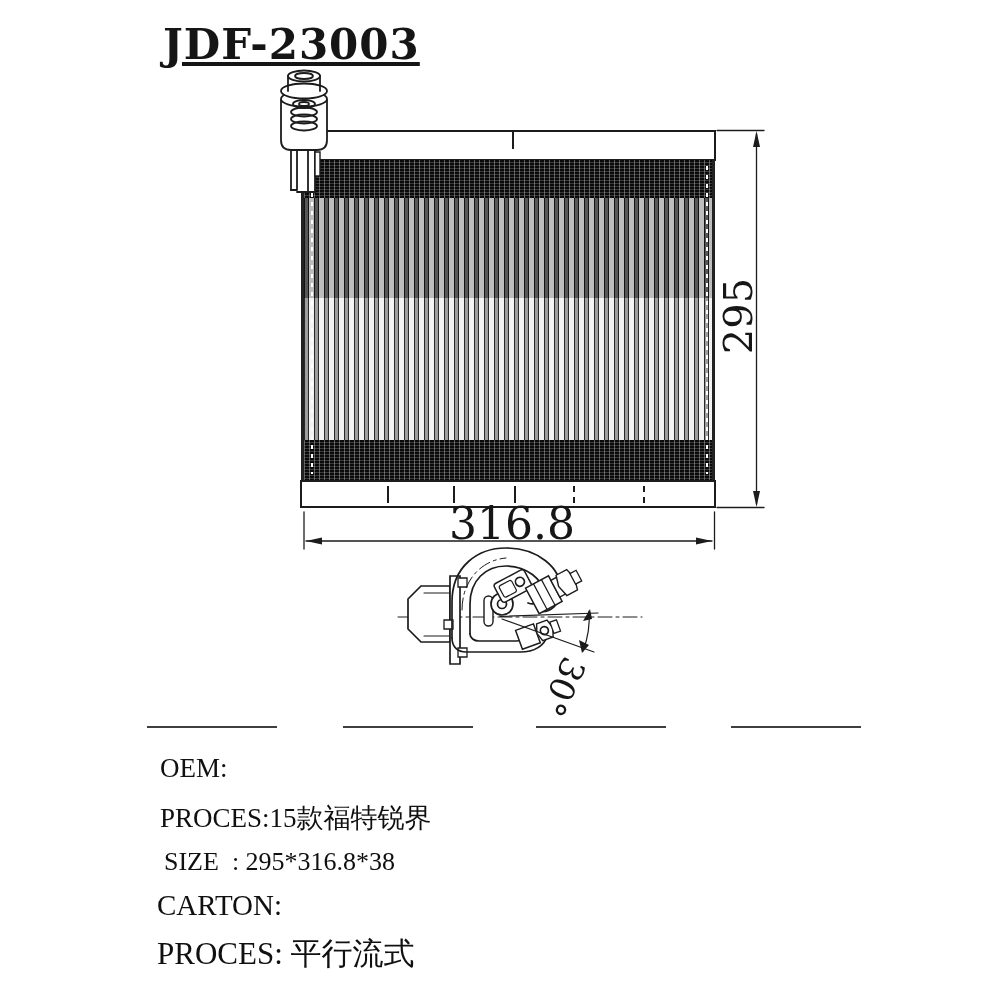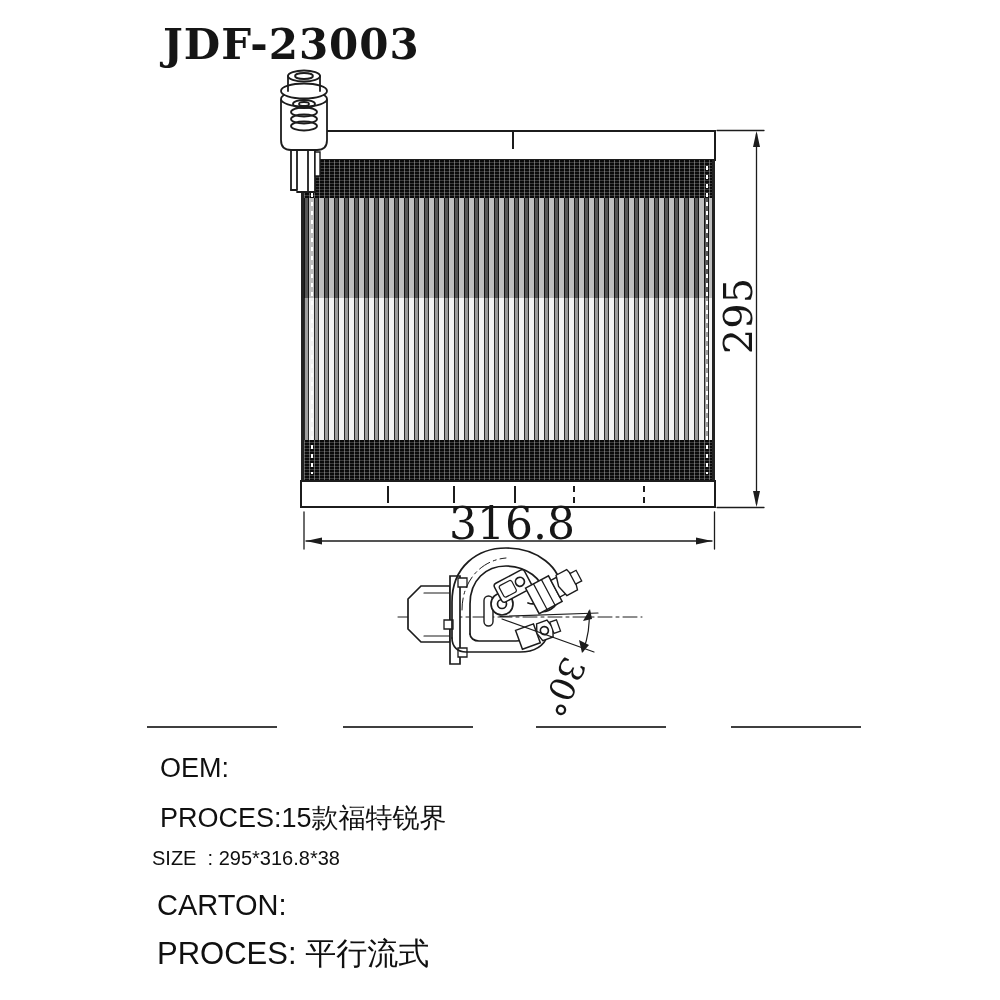--- a/index.html
+++ b/index.html
@@ -4,21 +4,21 @@
 <style>
   html,body{margin:0;padding:0;background:#ffffff;}
   #stage{
     position:relative;width:1000px;height:1000px;background:#ffffff;
     font-family:"Liberation Sans",sans-serif;color:#111;overflow:hidden;
   }
   .abs{position:absolute;}
   
   #part-number{
     left:163px;top:20px;font-family:"DejaVu Serif",serif;
-    font-size:42px;font-weight:bold;letter-spacing:1px;color:#151515;
+    font-size:42px;font-weight:bold;letter-spacing:1px;color:#151515;text-decoration:underline;
   }
   
   #header-top{
     left:300px;top:130px;width:416px;height:31px;background:#fff;
     border:2px solid #1c1c1c;box-sizing:border-box;
   }
   #header-top-tick{left:512px;top:132px;width:2px;height:17px;background:#1c1c1c;}
   #core{
     left:301px;top:160px;width:414px;height:320px;box-sizing:border-box;
     border-left:3px solid #222;border-right:3px solid #222;background:#fff;
@@ -58,26 +58,26 @@
     font-family:"DejaVu Serif",serif;color:#161616;
     display:flex;align-items:center;justify-content:center;white-space:nowrap;
   }
   #dim-height{left:693px;top:294px;width:90px;height:44px;font-size:40px;transform:rotate(-90deg);}
   #dim-width{left:422px;top:499px;width:180px;height:48px;font-size:44px;text-align:right;}
   #dim-angle{left:523px;top:667px;width:80px;height:40px;font-size:34px;transform:rotate(115deg);}
   
   .sep{top:726px;height:2px;background:#3f3f3f;}
   
   .spec{
-    font-family:Liberation Sans, sans-serif;
+    font-family:Liberation Serif, serif;
     color:#101010;white-space:pre;letter-spacing:0px;
   }
   #spec-oem{left:160px;top:753px;font-size:27px;}
   #spec-model{left:160px;top:800px;font-size:27px;}
-  #spec-size{left:152px;top:847px;font-size:20px;}
+  #spec-size{left:164px;top:847px;font-size:26px;}
   #spec-carton{left:157px;top:889px;font-size:29px;}
   #spec-proces{left:157px;top:933px;font-size:31px;}
   
   #linework{left:0;top:0;width:1000px;height:1000px;pointer-events:none;}
   #linework *{vector-effect:non-scaling-stroke;}
 </style>
 </head>
 <body>
 
 <div id="stage">

